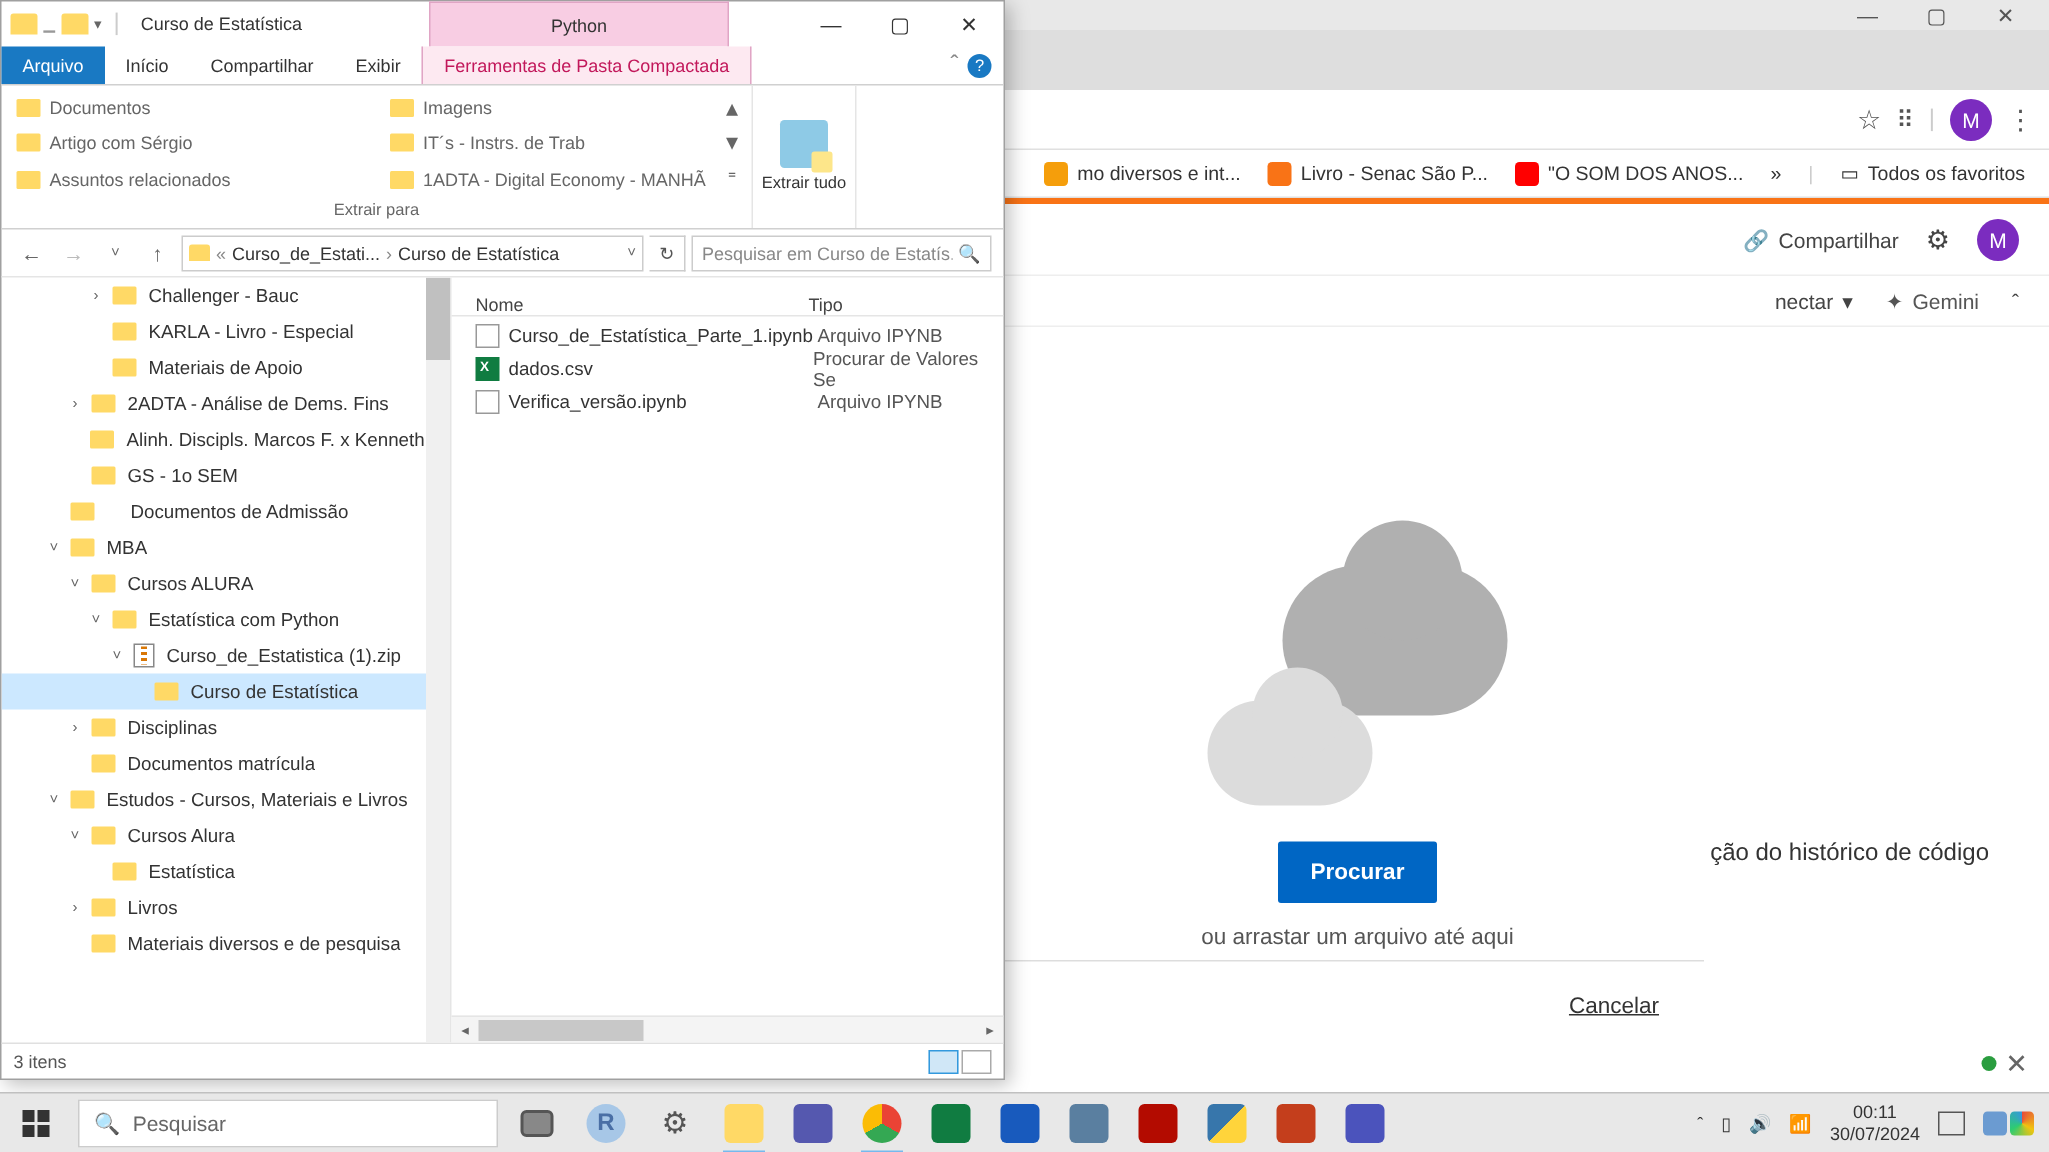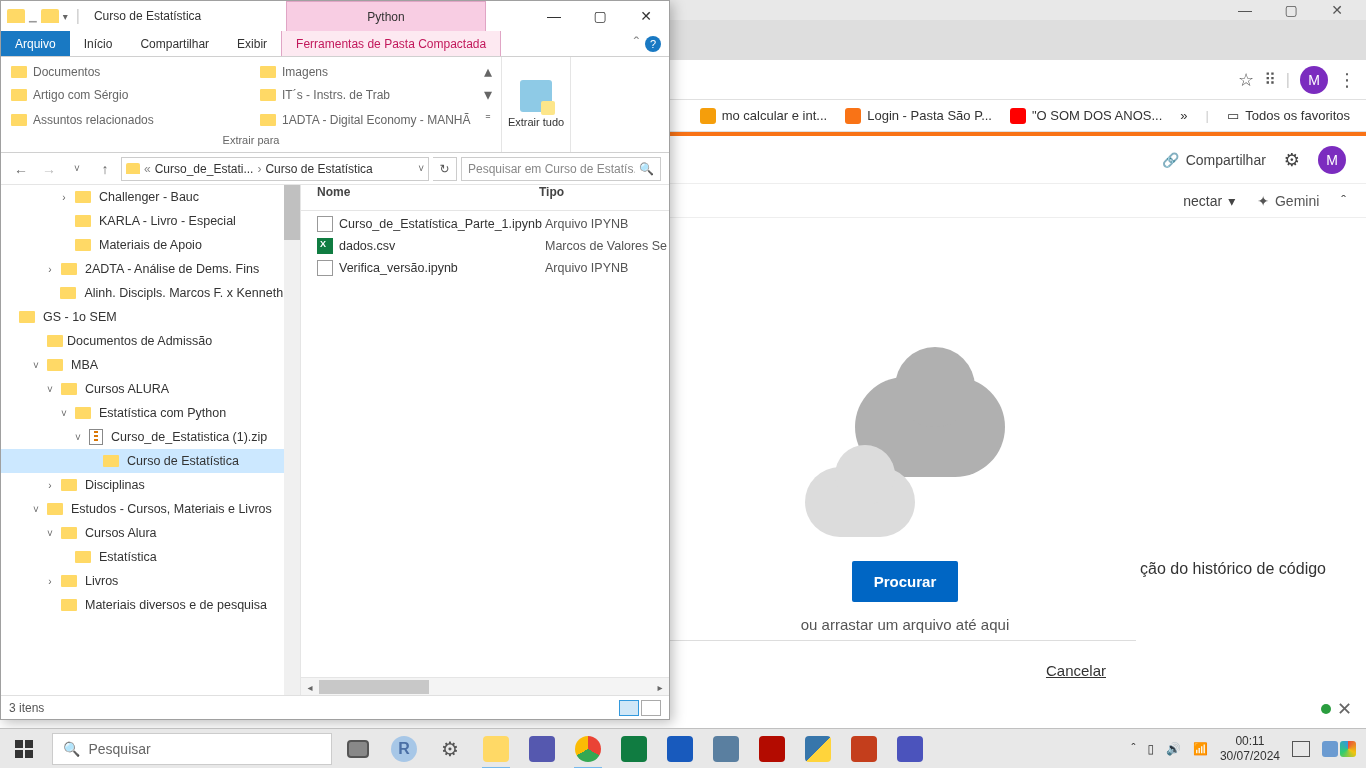--- a/index.html
+++ b/index.html
@@ -76,21 +76,21 @@
   .tree-scroll-track{position:absolute;right:0;top:0;width:16px;height:100%;background:#f0f0f0;}
   .tree-scroll-thumb{position:absolute;right:0;top:0;width:16px;height:55px;background:#c0c0c0;}
   .tree-item { display: flex; align-items: center; height: 24px; gap: 4px; padding-right:16px;}
   .tree-item.selected { background: #cce8ff; }
   .chev { width: 14px; text-align: center; color: #666; font-size: 10px; }
   .tree-folder { width: 16px; height: 12px; background: #ffd966; border-radius: 1px; flex-shrink:0;}
   .tree-zip { width: 14px; height: 16px; background: #fff; border:1px solid #888; position:relative;flex-shrink:0;}
   .tree-zip::after{content:"";position:absolute;left:4px;top:1px;width:4px;height:12px;background:repeating-linear-gradient(#d97706 0 2px,#fff 2px 4px);}
 
   .file-area { flex: 1; display: flex; flex-direction: column; }
-  .col-headers { height: 26px; display: flex; align-items: flex-start; border-bottom: 1px solid #e5e5e5; font-size: 12px; color: #444; font-weight: bold; }
+  .col-headers { height: 26px; display: flex; align-items: flex-end; border-bottom: 1px solid #e5e5e5; font-size: 12px; color: #444; }
   .col-name { width: 230px; padding-left: 16px; }
   .col-type { flex: 1; padding-left: 8px; }
   .file-list { flex: 1; font-size: 12.5px; color: #333; padding-top:2px;}
   .file-row { height: 22px; display: flex; align-items: center; }
   .file-ico { width: 16px; height: 16px; margin-left: 16px; margin-right: 6px; flex-shrink:0;}
   .ico-ipynb { background: #fff; border: 1px solid #999; }
   .ico-csv { background: #107c41; position:relative;}
   .ico-csv::after{content:"X";position:absolute;color:#fff;font-size:9px;font-weight:bold;left:3px;top:1px;}
   .file-name { width: 206px; }
   .file-type { color: #555; }
@@ -129,25 +129,25 @@
   <div class="chrome-omnibar">
     <span style="font-size:18px;color:#555;">☆</span>
     <span style="font-size:16px;color:#555;">⠿</span>
     <span style="color:#ccc">|</span>
     <div class="avatar-m">M</div>
     <span style="font-size:18px;color:#555;">⋮</span>
   </div>
   <div class="chrome-bookmarks">
     <div class="bm-item">
         <div class="bm-ico" style="background:#f59e0b"></div>
-        <span>mo calcular e int...</span>
+        <span>mo diversos e int...</span>
       </div>
     <div class="bm-item">
         <div class="bm-ico" style="background:#f97316"></div>
-        <span>Login - Pasta São P...</span>
+        <span>Livro - Senac São P...</span>
       </div>
     <div class="bm-item">
         <div class="bm-ico" style="background:#ff0000"></div>
         <span>"O SOM DOS ANOS...</span>
       </div>
     <span>»</span>
     <span style="color:#ccc">|</span>
     <div class="bm-item">
         <span>▭</span>
         <span>Todos os favoritos</span>
@@ -309,29 +309,29 @@
         <div class="tree-item" style="padding-left: 42px;">
           <span class="chev">›</span>
           <div class="tree-folder"></div>
           <span style="margin-left: 4px; white-space: nowrap; overflow: hidden;">2ADTA - Análise de Dems. Fins</span>
         </div>
         <div class="tree-item" style="padding-left: 42px;">
           <span class="chev"></span>
           <div class="tree-folder"></div>
           <span style="margin-left: 4px; white-space: nowrap; overflow: hidden;">Alinh. Discipls. Marcos F. x Kenneth x</span>
         </div>
-        <div class="tree-item" style="">
+        <div class="tree-item" style="padding-left: 42px;">
           <span class="chev"></span>
           <div class="tree-folder"></div>
           <span style="margin-left: 4px; white-space: nowrap; overflow: hidden;">GS - 1o SEM</span>
         </div>
         <div class="tree-item" style="padding-left: 28px;">
           <span class="chev"></span>
           <div class="tree-folder"></div>
-          <span style="margin-left: 0; white-space: nowrap; overflow: hidden;">Documentos de Admissão</span>
+          <span style="margin-left: 20px; white-space: nowrap; overflow: hidden;">Documentos de Admissão</span>
         </div>
         <div class="tree-item" style="padding-left: 28px;">
           <span class="chev">˅</span>
           <div class="tree-folder"></div>
           <span style="margin-left: 4px; white-space: nowrap; overflow: hidden;">MBA</span>
         </div>
         <div class="tree-item" style="padding-left: 42px;">
           <span class="chev">˅</span>
           <div class="tree-folder"></div>
           <span style="margin-left: 4px; white-space: nowrap; overflow: hidden;">Cursos ALURA</span>
@@ -348,20 +348,25 @@
         </div>
         <div class="tree-item selected" style="padding-left: 84px;">
           <span class="chev"></span>
           <div class="tree-folder"></div>
           <span style="margin-left: 4px; white-space: nowrap; overflow: hidden;">Curso de Estatística</span>
         </div>
         <div class="tree-item" style="padding-left: 42px;">
           <span class="chev">›</span>
           <div class="tree-folder"></div>
           <span style="margin-left: 4px; white-space: nowrap; overflow: hidden;">Disciplinas</span>
+        </div>
+        <div class="tree-item" style="padding-left: 42px;">
+          <span class="chev"></span>
+          <div class="tree-folder"></div>
+          <span style="margin-left: 4px; white-space: nowrap; overflow: hidden;">Documentos matrícula</span>
         </div>
         <div class="tree-item" style="padding-left: 28px;">
           <span class="chev">˅</span>
           <div class="tree-folder"></div>
           <span style="margin-left: 4px; white-space: nowrap; overflow: hidden;">Estudos - Cursos, Materiais e Livros</span>
         </div>
         <div class="tree-item" style="padding-left: 42px;">
           <span class="chev">˅</span>
           <div class="tree-folder"></div>
           <span style="margin-left: 4px; white-space: nowrap; overflow: hidden;">Cursos Alura</span>
@@ -392,21 +397,21 @@
       </div>
       <div class="file-list" id="file-list">
           <div class="file-row">
             <div class="file-ico ico-ipynb"></div>
             <div class="file-name">Curso_de_Estatística_Parte_1.ipynb</div>
             <div class="file-type">Arquivo IPYNB</div>
           </div>
           <div class="file-row">
             <div class="file-ico ico-csv"></div>
             <div class="file-name">dados.csv</div>
-            <div class="file-type">Marcos de Valores Se</div>
+            <div class="file-type">Procurar de Valores Se</div>
           </div>
           <div class="file-row">
             <div class="file-ico ico-ipynb"></div>
             <div class="file-name">Verifica_versão.ipynb</div>
             <div class="file-type">Arquivo IPYNB</div>
           </div>
         </div>
       <div class="hscroll">
         <div class="hscroll-arr" style="left:0">◂</div>
         <div class="hscroll-thumb"></div>

